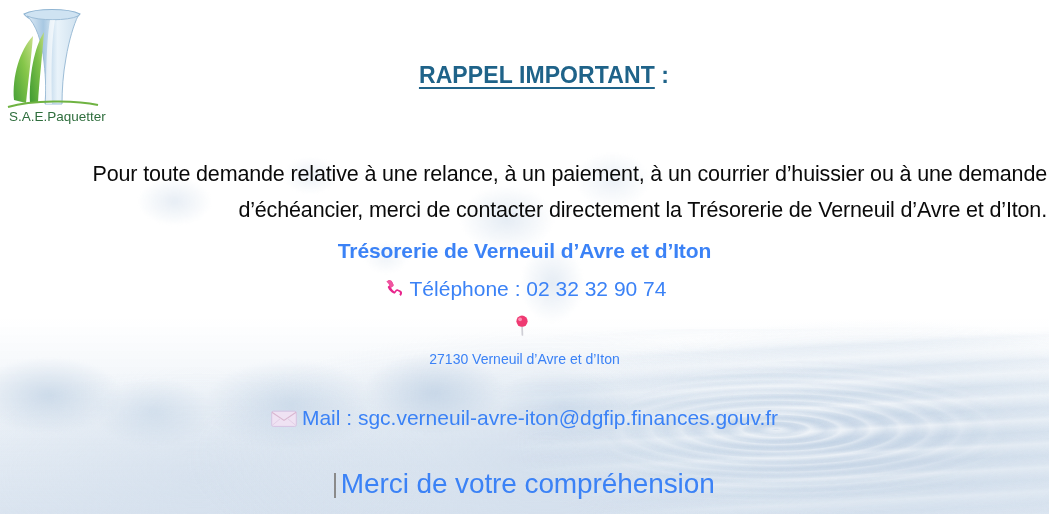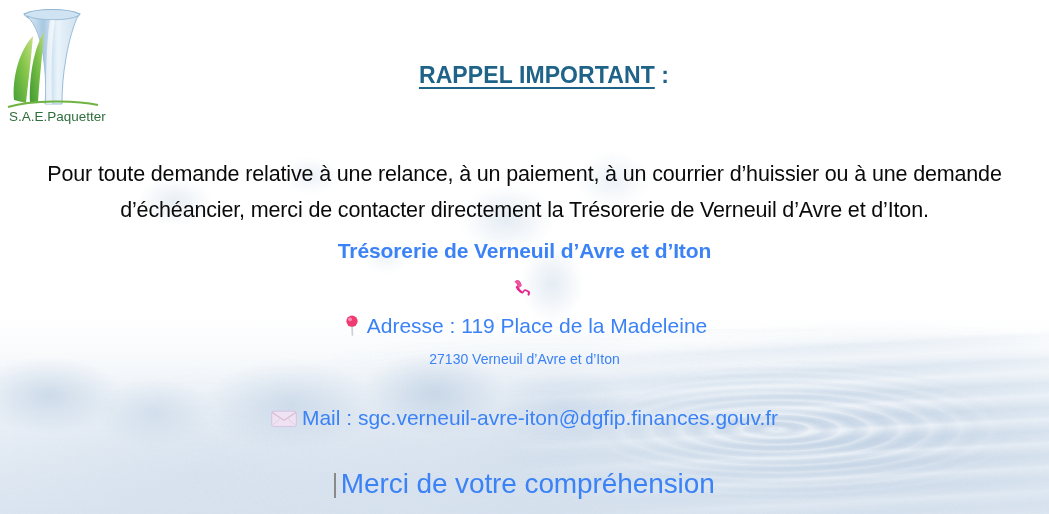--- a/index.html
+++ b/index.html
@@ -146,21 +146,21 @@
   }
 
   .para {
     position: absolute;
     left: 2px;
     top: 156px;
     width: 1045px;
     font-size: 21.5px;
     line-height: 36px;
     color: #0a0a0a;
-    text-align: center;
+    text-align: right;
     letter-spacing: -0.15px;
   }
 
   .centerline {
     position: absolute;
     left: 0;
     right: 0;
     text-align: center;
     color: #3b82f6;
     white-space: nowrap;
@@ -265,31 +265,31 @@
           <path d="M3.6 4.4 C6.6 2.2 8.4 3.4 9.2 5.0 L10.3 7.2 C10.8 8.3 10.4 9.0 9.5 9.6
                    L8.1 10.5 C8.7 12.1 10.0 13.6 11.6 14.5 L12.6 13.1
                    C13.2 12.3 14.0 12.0 15.0 12.5 L17.3 13.6 C19.0 14.4 20.0 16.2 17.8 19.0
                    L16.3 17.4 C17.4 15.9 17.2 15.4 16.3 14.9 L14.6 14.1
                    C14.1 13.9 13.8 14.0 13.5 14.4 L12.1 16.3 C11.8 16.7 11.4 16.8 10.9 16.6
                    C8.2 15.4 6.0 13.2 4.9 10.5 C4.7 10.0 4.8 9.6 5.2 9.3 L7.1 8.0
                    C7.5 7.7 7.6 7.4 7.4 6.9 L6.6 5.2 C6.1 4.3 5.6 4.1 4.1 5.2 Z" fill="#e8258c"></path>
           <path d="M3.6 4.4 C6.6 2.2 8.4 3.4 9.2 5.0 L10.3 7.2 C10.8 8.3 10.4 9.0 9.5 9.6
                    L7.6 10.9 C7.0 10.0 6.2 8.4 5.8 7.3 L4.1 5.2 Z" fill="#f0559f"></path>
         </svg>
-      </span>
+      </span><span>Téléphone : 02 32 32 90 74</span>
     </div>
 
     <div class="centerline address-line">
       <span class="ico">
         <svg width="20" height="22" viewBox="0 0 20 22" xmlns="http://www.w3.org/2000/svg">
           <path d="M10 10 L10.4 21" stroke="#cfcfd6" stroke-width="1.7" stroke-linecap="round"></path>
           <circle cx="10" cy="7.2" r="5.6" fill="#ef3a72"></circle>
           <circle cx="8.1" cy="5.3" r="1.9" fill="#ff9cbd" opacity="0.85"></circle>
         </svg>
-      </span><span>Adresse : 119 Place de la Madeleine</span>
+      </span>
     </div>
 
     <div class="centerline city-line">27130 Verneuil d’Avre et d’Iton</div>
 
     <div class="centerline mail-line">
       <span class="ico">
         <svg width="26" height="19" viewBox="0 0 26 19" xmlns="http://www.w3.org/2000/svg">
           <rect x="0.7" y="2.2" width="24.6" height="15.2" rx="1.6" fill="#efe2f3" stroke="#d6c3e2" stroke-width="1"></rect>
           <path d="M0.9 3.2 L13 11.4 L25.1 3.2" fill="none" stroke="#d9b7d0" stroke-width="1.2"></path>
           <path d="M0.9 16.6 L9.4 9.6 M25.1 16.6 L16.6 9.6" fill="none" stroke="#e2cfe6" stroke-width="1"></path>

